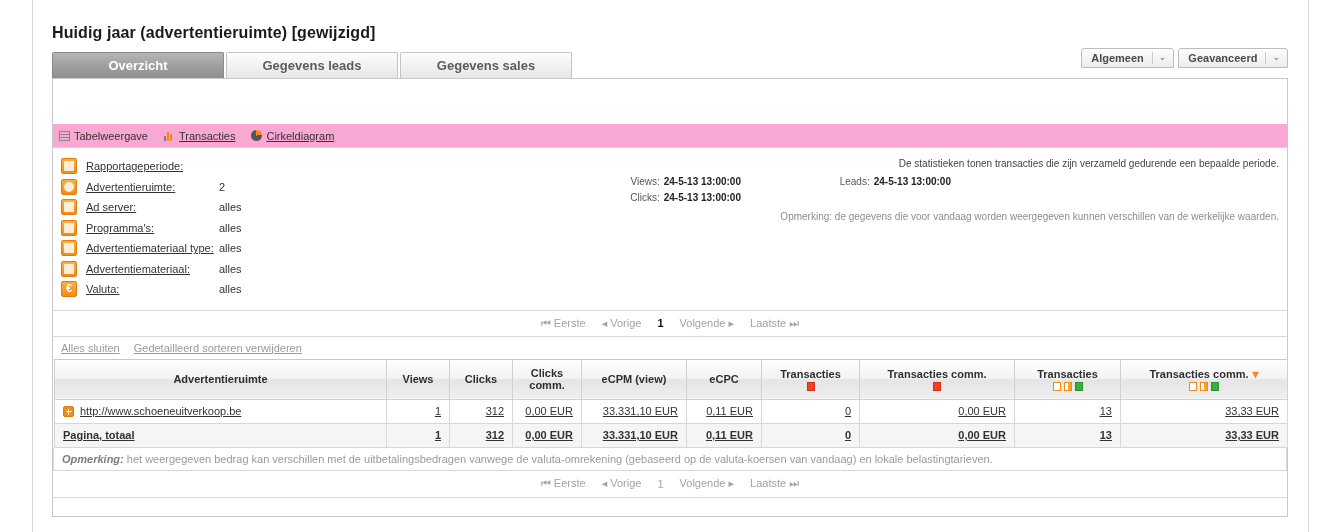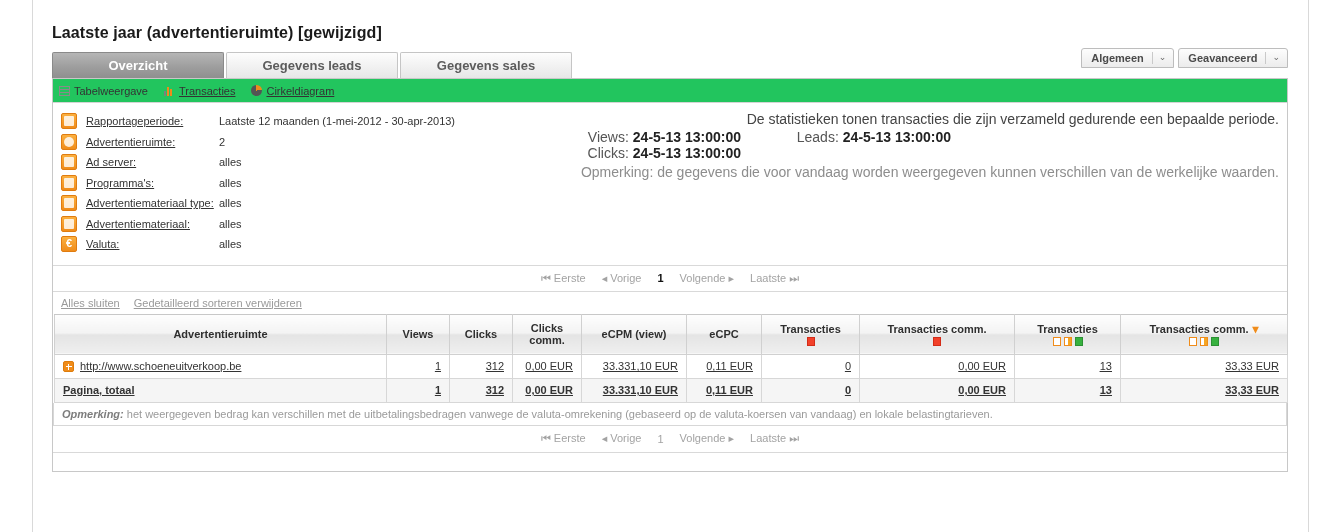--- a/index.html
+++ b/index.html
@@ -123,21 +123,22 @@
     background: #ffffff;
     box-sizing: border-box;
   }
   .viewbar {
     height: 23px;
     border-bottom: 1px solid #d4d4d4;
     display: flex;
     align-items: center;
     padding-left: 6px;
     gap: 16px;
-    background: #22c55e;
+    background: #f9a8d4;
+    margin-top: 45px;
   }
   .viewbar .vitem {
     display: flex;
     align-items: center;
     gap: 4px;
     font-size: 11px;
     color: #333;
   }
   .viewbar .vitem a {
     color: #333;
@@ -214,21 +215,21 @@
     font-size: 11px;
   }
   .flabel a { color: #333; text-decoration: underline; }
   .fvalue { font-size: 11px; color: #333; }
 
   
   .inforight {
     flex: 1;
     text-align: right;
     padding-right: 8px;
-    font-size: 14px;
+    font-size: 10px;
     color: #444;
     line-height: 16px;
   }
   .inforight .line1 { margin-bottom: 2px; }
   .inforight .grid2 {
     display: flex;
     justify-content: flex-start;
   }
   .inforight .col {
     width: 210px;
@@ -359,21 +360,21 @@
 </style>
 </head>
 <body>
 
 <div class="page-bg"></div>
 <div class="gutter-left"></div>
 <div class="gutter-right"></div>
 
 <div class="content">
 
-  <div class="page-title">Laatste jaar (advertentieruimte) [gewijzigd]</div>
+  <div class="page-title">Huidig jaar (advertentieruimte) [gewijzigd]</div>
 
   <div class="top-buttons">
     <div class="tb-btn">
       <span class="lbl">Algemeen</span>
       <span class="sep"></span>
       <span class="arw">⌄</span>
     </div>
     <div class="tb-btn">
       <span class="lbl">Geavanceerd</span>
       <span class="sep"></span>
@@ -407,21 +408,20 @@
         <a href="#">Cirkeldiagram</a>
       </div>
     </div>
 
     <div class="filters-wrap">
 
       <div class="filters">
         <div class="frow">
           <span class="fico"></span>
           <span class="flabel"><a href="#">Rapportageperiode:</a></span>
-          <span class="fvalue">Laatste 12 maanden (1-mei-2012 - 30-apr-2013)</span>
         </div>
         <div class="frow">
           <span class="fico globe"></span>
           <span class="flabel"><a href="#">Advertentieruimte:</a></span>
           <span class="fvalue">2</span>
         </div>
         <div class="frow">
           <span class="fico"></span>
           <span class="flabel"><a href="#">Ad server:</a></span>
           <span class="fvalue">alles</span>

